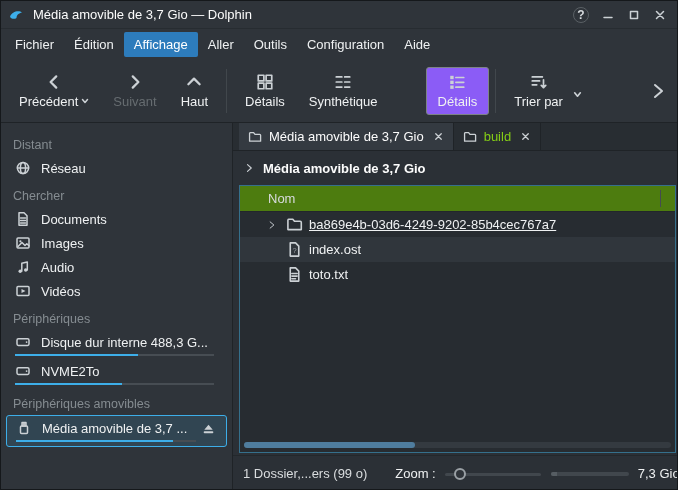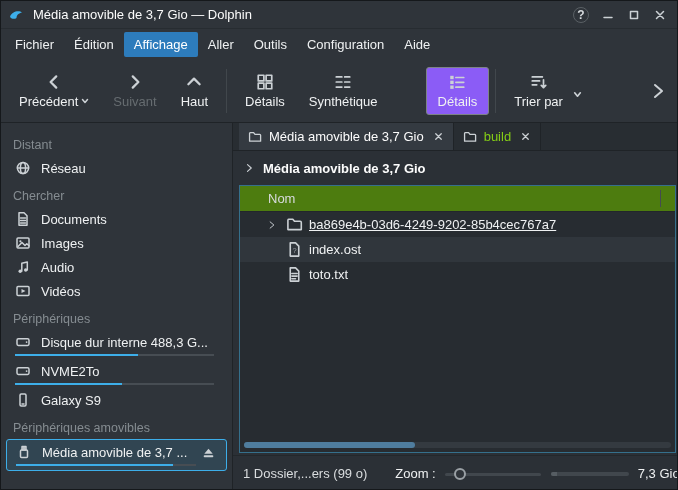--- a/index.html
+++ b/index.html
@@ -273,29 +273,20 @@
             <svg width="16" height="16" viewBox="0 0 16 16">
               <rect class="st" x="2" y="4.8" width="12" height="6.6" rx="1.4"></rect>
               <circle class="fl" cx="11.6" cy="8.1" r="0.9"></circle>
             </svg>
           </span>
         <span class="plabel">NVME2To</span>
         <div class="usage">
             <div class="ufill" style="width: 54%;"></div>
           </div>
       </div>
-      <div class="pitem">
-        <span class="picon">
-            <svg width="16" height="16" viewBox="0 0 16 16">
-              <rect class="st" x="5" y="2" width="6" height="12" rx="1.2"></rect>
-              <line class="st" x1="7" y1="12" x2="9" y2="12"></line>
-            </svg>
-          </span>
-        <span class="plabel">Galaxy S9</span>
-      </div>
       <div class="psec">Périphériques amovibles</div>
       <div class="pitem dev sel">
         <span class="picon">
             <svg width="16" height="16" viewBox="0 0 16 16">
               <rect class="st" x="4.5" y="6" width="7" height="7.5" rx="1"></rect>
               <rect class="st" x="6" y="2.5" width="4" height="3.5"></rect>
               <line class="st" x1="7.2" y1="3.6" x2="7.2" y2="4.6"></line>
               <line class="st" x1="8.8" y1="3.6" x2="8.8" y2="4.6"></line>
             </svg>
           </span>

